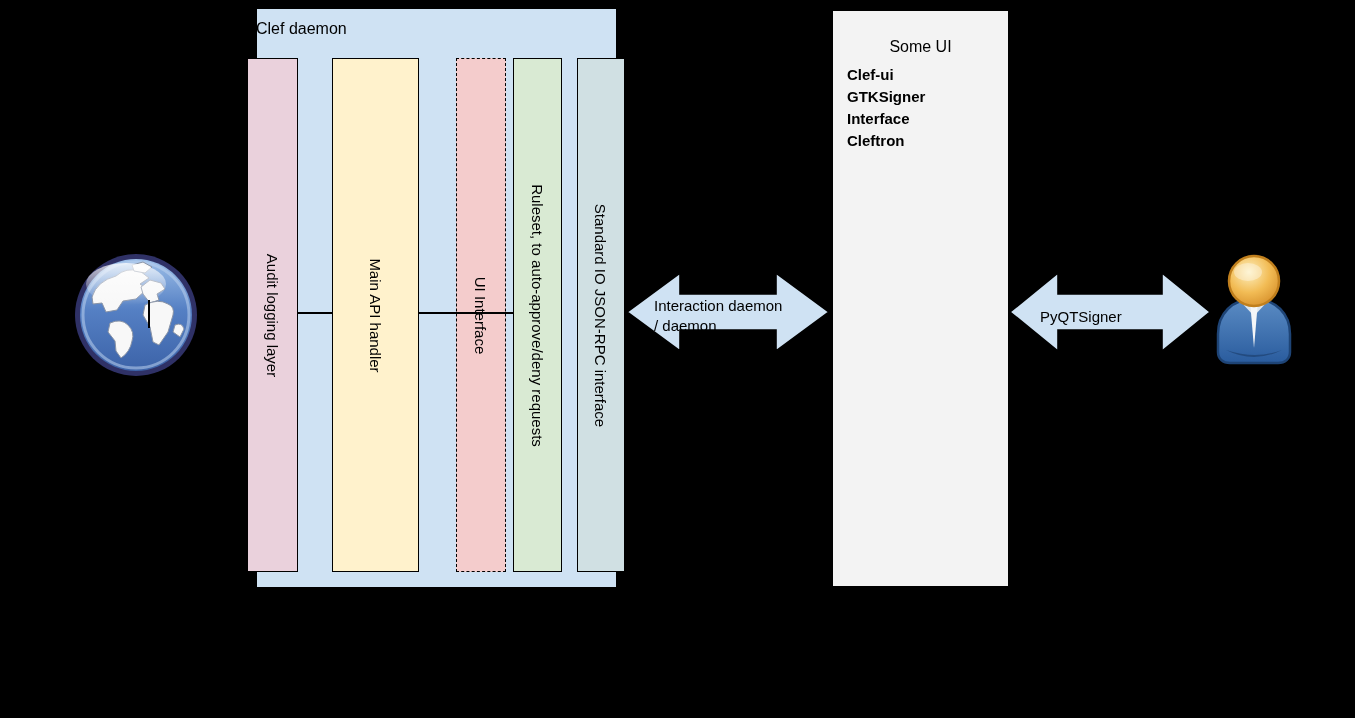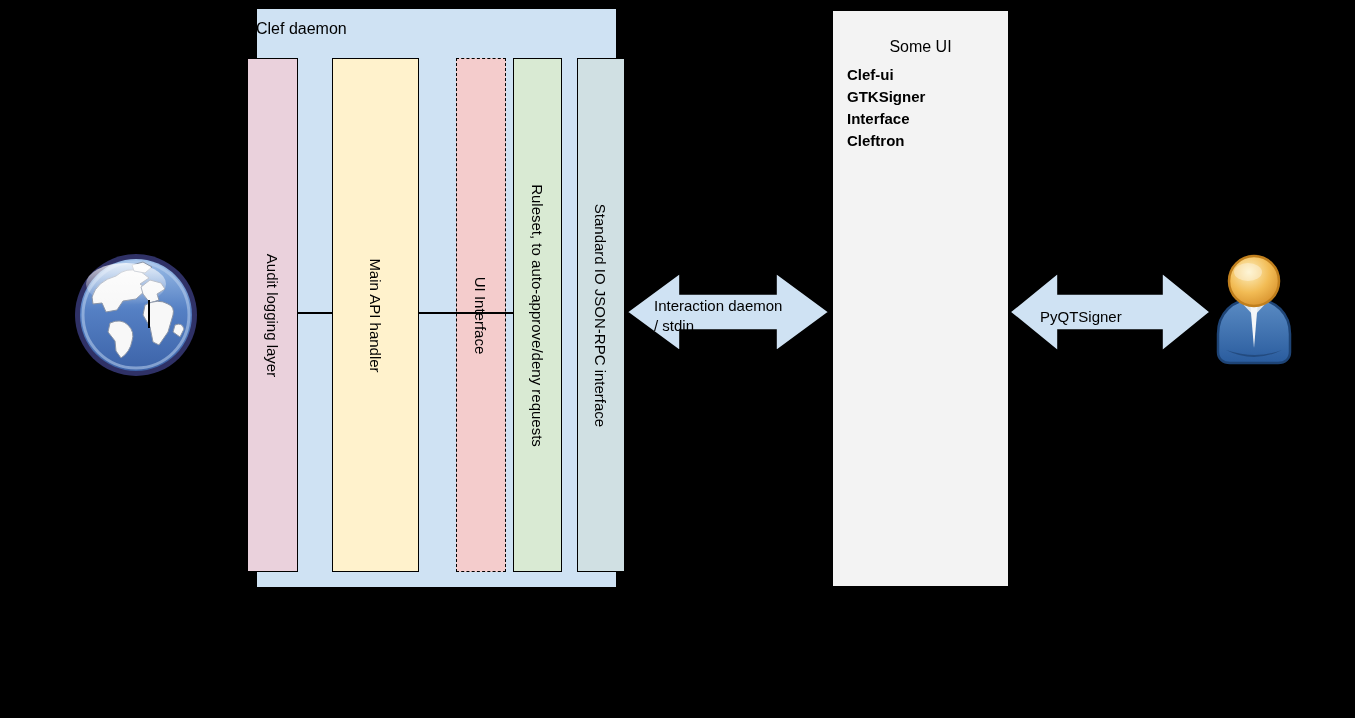--- a/index.html
+++ b/index.html
@@ -124,21 +124,21 @@
 </div>
 
 <div class="abs hline hline-1"></div>
 <div class="abs hline hline-2"></div>
 
 <svg class="abs arrow-svg" style="left:625px;top:271px;" width="206" height="82" viewBox="0 0 206 82">
   <polygon class="arrow-poly" points="2,41 55,2 55,23 151,23 151,2 204,41 151,80 151,59 55,59 55,80"></polygon>
 </svg>
 <div class="abs arrow-label" style="left:654px;top:296px;">
   <div>Interaction daemon</div>
-  <div>/ stdin</div>
+  <div>/ daemon</div>
 </div>
 
 <div class="abs someui-box"></div>
 <div class="abs someui-title">Some UI</div>
 <ul class="abs someui-list">
   <li>Clef-ui</li>
   <li>GTKSigner</li>
   <li>Interface</li>
   <li>Cleftron</li>
 </ul>

